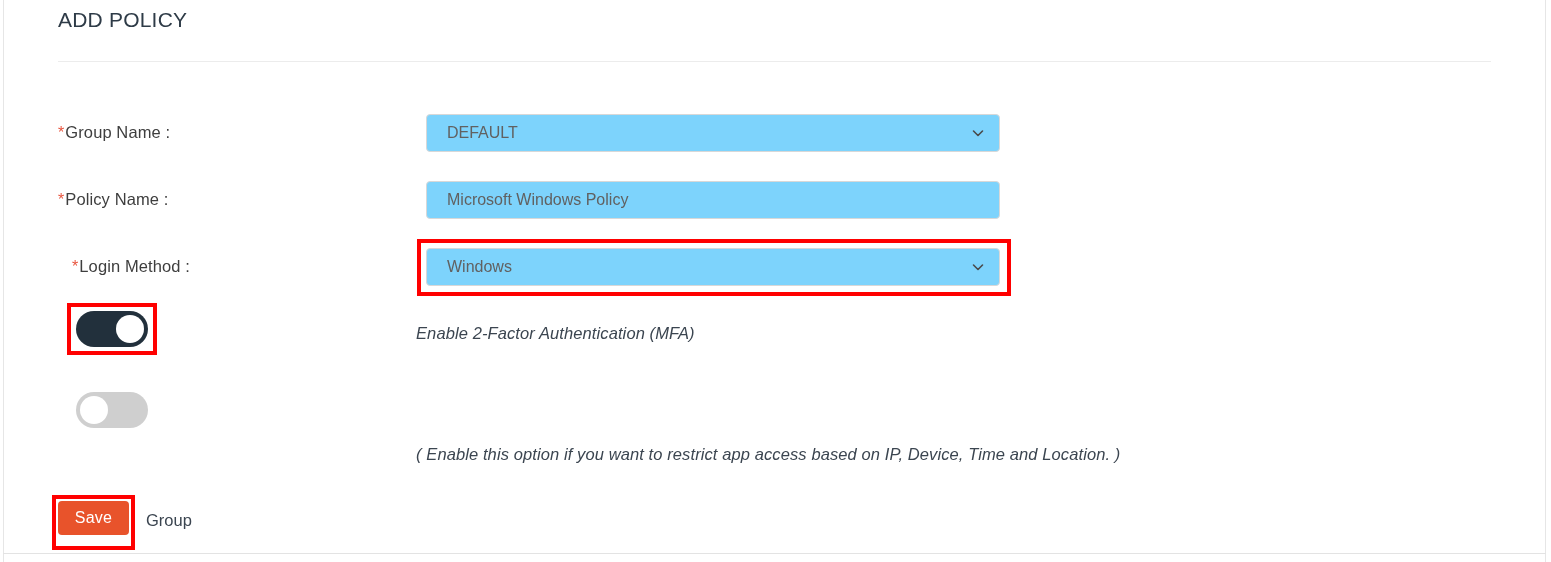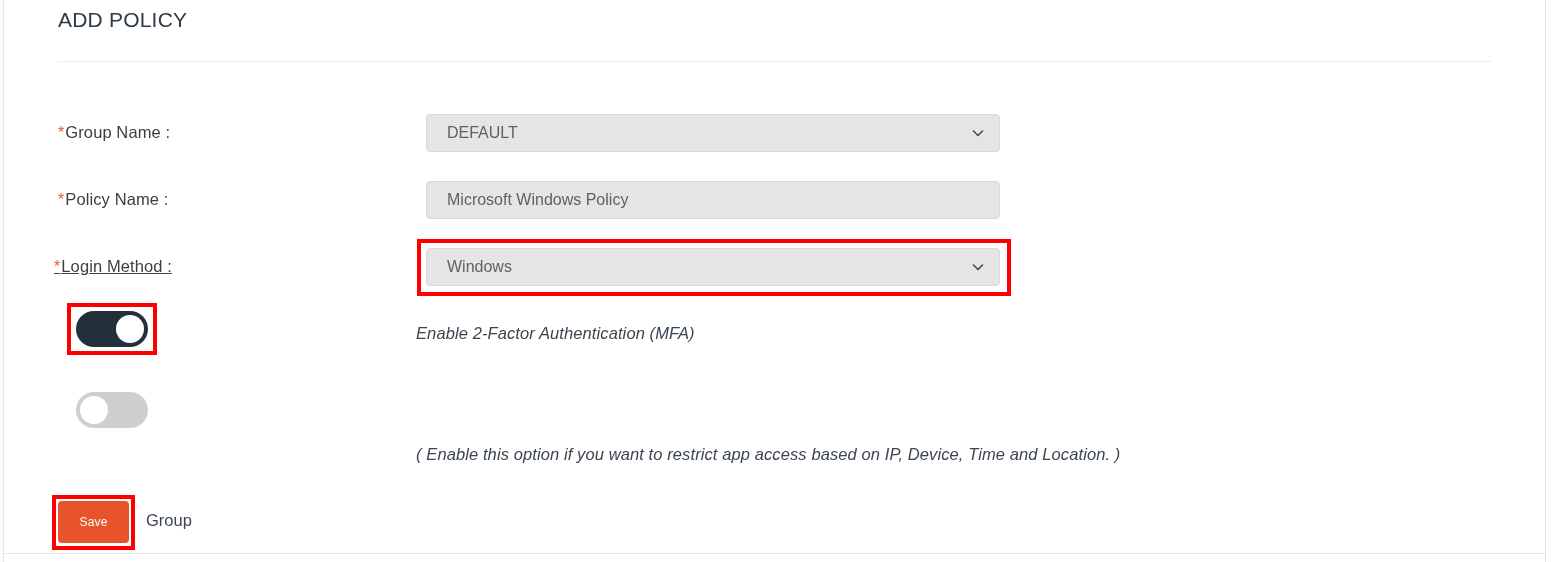--- a/index.html
+++ b/index.html
@@ -65,31 +65,31 @@
     white-space: nowrap;
     letter-spacing: 0.1px;
   }
   .form-label .req {
     color: #e8553f;
     font-size: 16px;
     margin-right: 1px;
   }
   .label-group  { left: 58px; top: 123px; }
   .label-policy { left: 58px; top: 190px; }
-  .label-login  { left: 54px; top: 257px; text-decoration: underline; }
+  .label-login  { left: 72px; top: 257px; }
 
   .field {
     position: absolute;
     left: 426px;
     width: 574px;
     height: 38px;
     box-sizing: border-box;
     border: 1px solid #d8d8d8;
     border-radius: 4px;
-    background: #e5e5e5;
+    background: #7dd3fc;
     font-family: "Liberation Sans", sans-serif;
     font-size: 16px;
     color: #616161;
     padding: 0 34px 0 20px;
     line-height: 36px;
     white-space: nowrap;
     overflow: hidden;
   }
   .field-group  { top: 114px; }
   .field-policy { top: 181px; }
@@ -159,27 +159,27 @@
   .text-mfa      { top: 324px; }
   .text-adaptive { top: 403px; }
   .text-hint     { top: 445px; font-size: 16.5px; color: #3b4550; text-align: center; }
 
   
   .save-button {
     position: absolute;
     left: 58px;
     top: 501px;
     width: 71px;
-    height: 42px;
+    height: 34px;
     background: #e8532b;
     border: none;
     border-radius: 4px;
     color: #ffffff;
     font-family: "Liberation Sans", sans-serif;
-    font-size: 12px;
+    font-size: 16px;
     letter-spacing: 0.2px;
     cursor: pointer;
     padding: 0;
   }
   .cancel-link {
     position: absolute;
     left: 146px;
     top: 511px;
     font-size: 16.5px;
     color: #3b4550;

